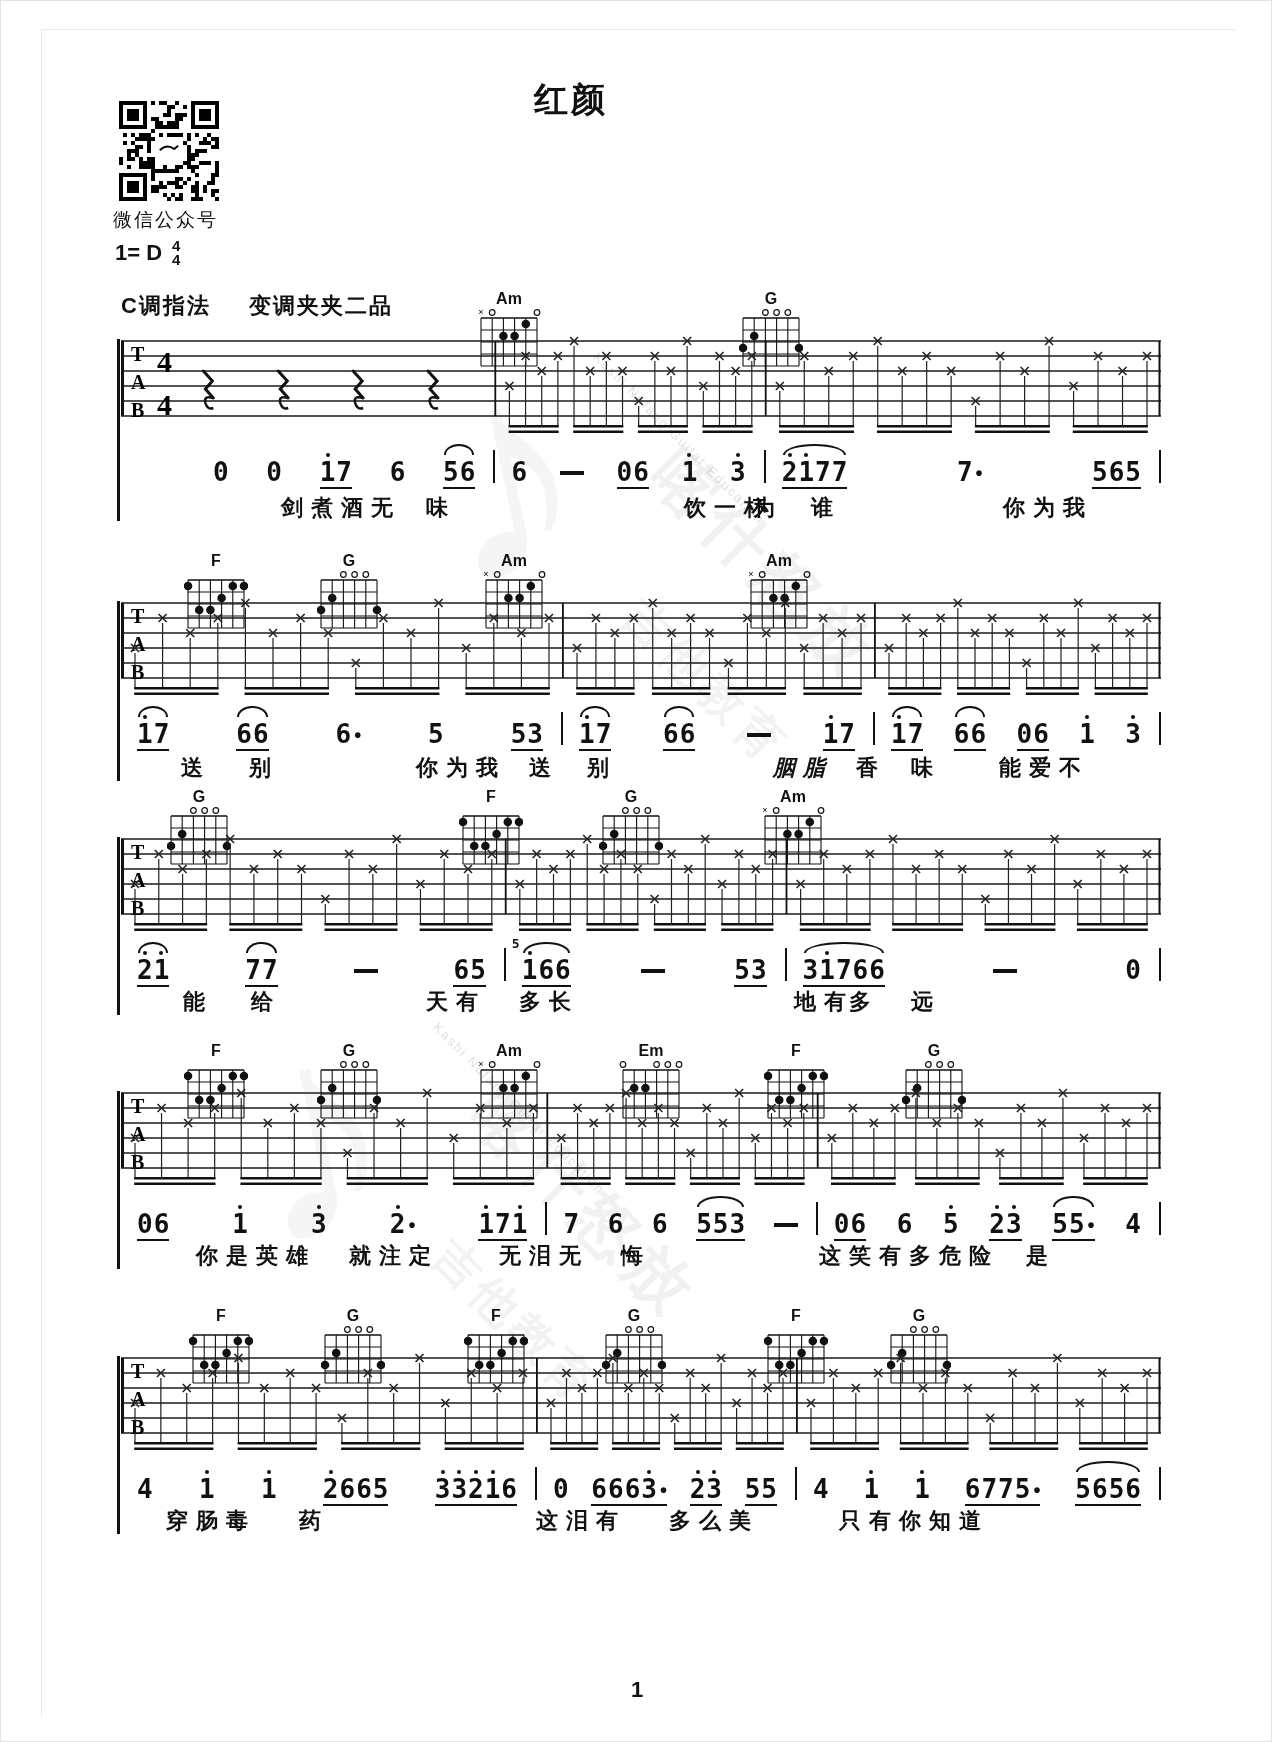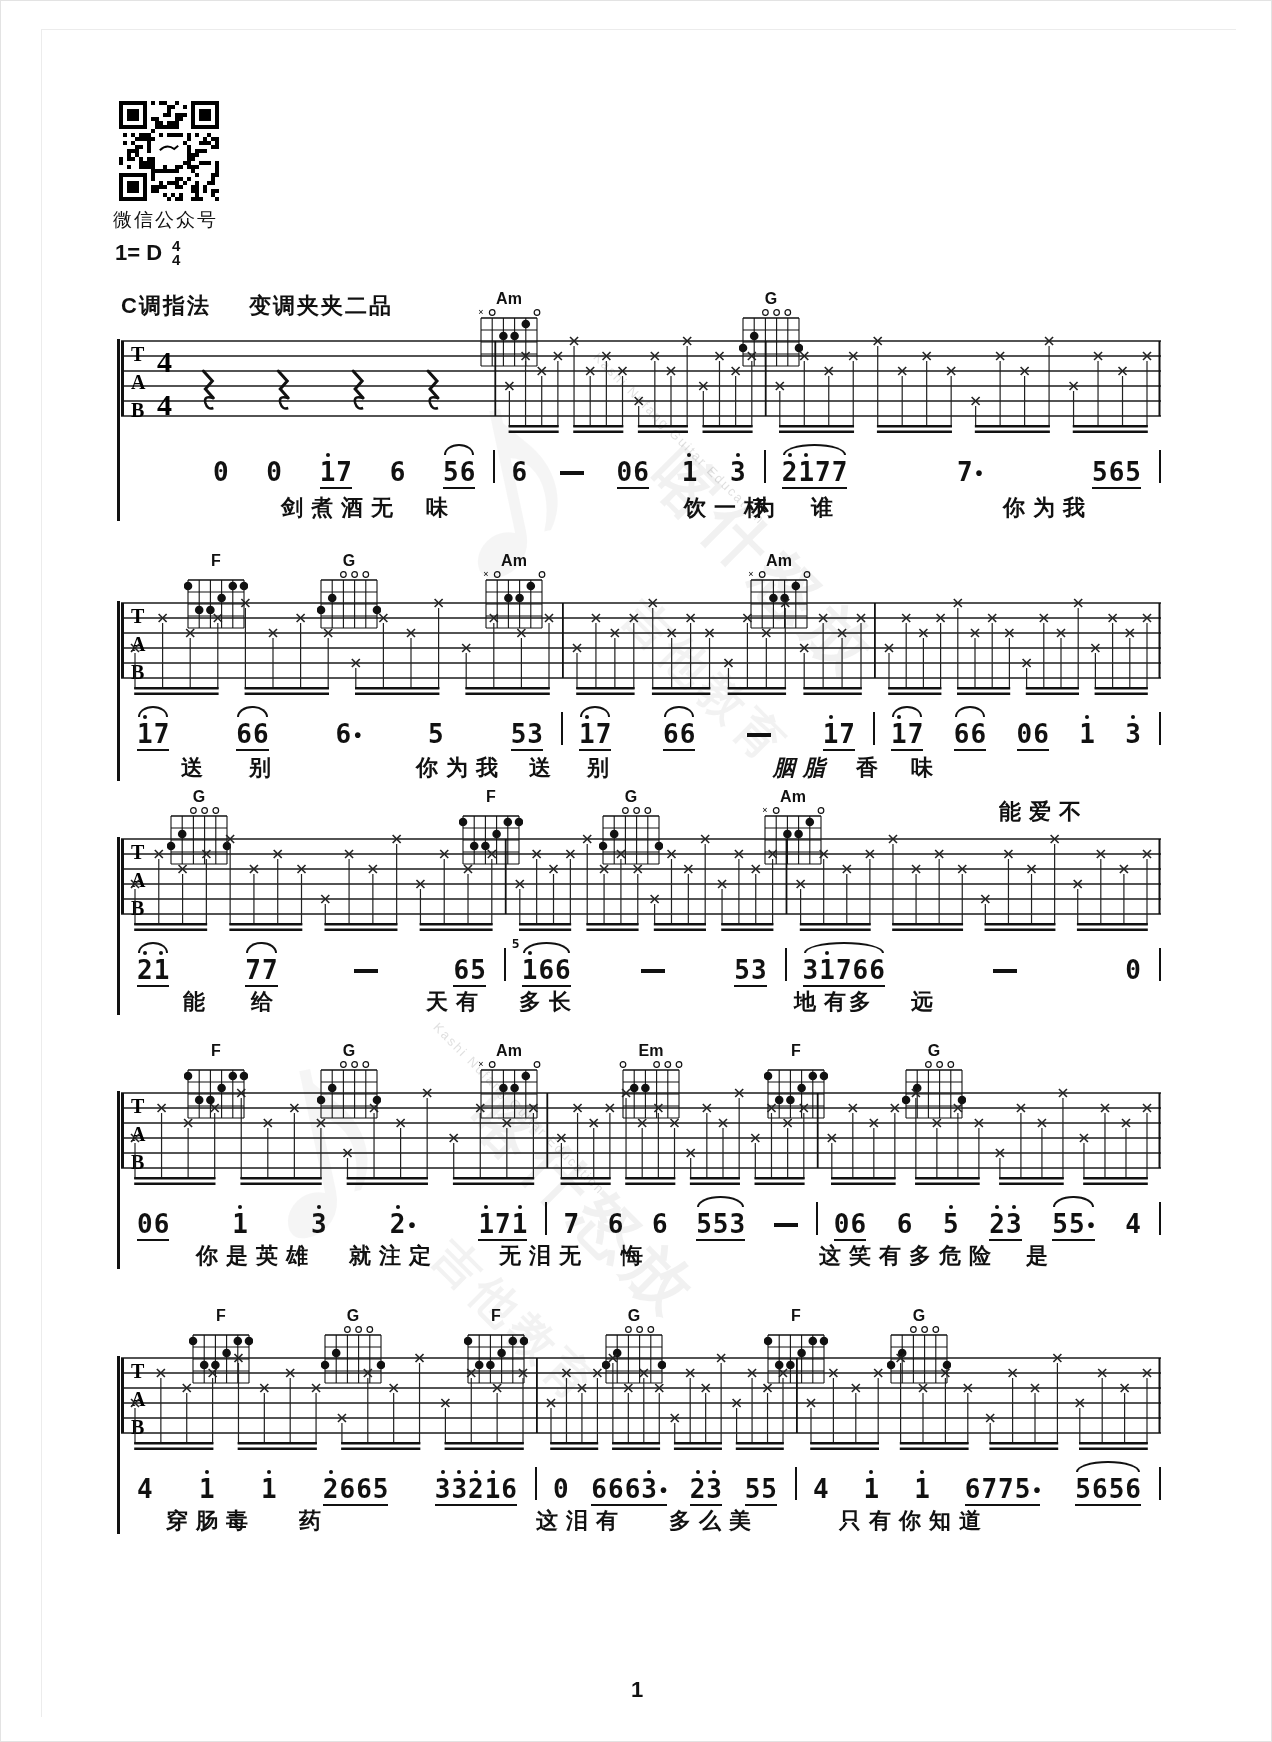--- a/index.html
+++ b/index.html
@@ -69,20 +69,21 @@
 
   <div class="wm wm-note" style="left:430px;top:300px;">♪</div>
   <div class="wm wm-en" style="left:560px;top:430px;">Kashi Nufang Guitar Education</div>
   <div class="wm wm-cn" style="left:620px;top:520px;">喀什怒放</div>
   <div class="wm wm-cn2" style="left:600px;top:650px;">吉他教育</div>
   <div class="wm wm-note" style="left:240px;top:960px;">♪</div>
   <div class="wm wm-en" style="left:400px;top:1100px;">Kashi Nufang Guitar Education</div>
   <div class="wm wm-cn" style="left:440px;top:1160px;">喀什怒放</div>
   <div class="wm wm-cn2" style="left:410px;top:1290px;">吉他教育</div>
 
+  <div class="title">红颜</div>
 
 
   <svg class="qr" id="qr" viewBox="0 0 25 25">
       <rect x="8" y="0" width="1" height="1" fill="#000"></rect>
       <rect x="10" y="0" width="1" height="1" fill="#000"></rect>
       <rect x="11" y="0" width="1" height="1" fill="#000"></rect>
       <rect x="14" y="0" width="1" height="1" fill="#000"></rect>
       <rect x="12" y="1" width="1" height="1" fill="#000"></rect>
       <rect x="13" y="1" width="1" height="1" fill="#000"></rect>
       <rect x="16" y="1" width="1" height="1" fill="#000"></rect>
@@ -975,21 +976,21 @@
         </div>
       </div>
       <div class="lyr" style="left: 180px; top: 752px;">送</div>
       <div class="lyr" style="left: 248px; top: 752px;">别</div>
       <div class="lyr" style="left: 415px; top: 752px; letter-spacing: 8px;">你为我</div>
       <div class="lyr" style="left: 528px; top: 752px;">送</div>
       <div class="lyr" style="left: 586px; top: 752px;">别</div>
       <div class="lyr" style="left: 772px; top: 752px; letter-spacing: 8px; font-style: italic;">胭脂</div>
       <div class="lyr" style="left: 855px; top: 752px;">香</div>
       <div class="lyr" style="left: 910px; top: 752px;">味</div>
-      <div class="lyr" style="left: 998px; top: 752px; letter-spacing: 8px; margin-top: 44px;">能爱不</div>
+      <div class="lyr" style="left: 998px; top: 752px; letter-spacing: 8px;">能爱不</div>
       <div class="sysline" style="left: 116px; top: 836px; height: 178px;"></div>
       <div class="chord" style="left: 166px; top: 760px;"><div class="cname">G</div><svg width="64" height="64" viewBox="0 0 64 64">
           <line x1="4" y1="12" x2="4" y2="60" stroke="#111" stroke-width="1.1"></line>
           <line x1="15.2" y1="12" x2="15.2" y2="60" stroke="#111" stroke-width="1.1"></line>
           <line x1="26.4" y1="12" x2="26.4" y2="60" stroke="#111" stroke-width="1.1"></line>
           <line x1="37.599999999999994" y1="12" x2="37.599999999999994" y2="60" stroke="#111" stroke-width="1.1"></line>
           <line x1="48.8" y1="12" x2="48.8" y2="60" stroke="#111" stroke-width="1.1"></line>
           <line x1="60" y1="12" x2="60" y2="60" stroke="#111" stroke-width="1.1"></line>
           <line x1="4" y1="12" x2="60" y2="12" stroke="#111" stroke-width="1.6"></line>
           <line x1="4" y1="24" x2="60" y2="24" stroke="#111" stroke-width="1.1"></line>

